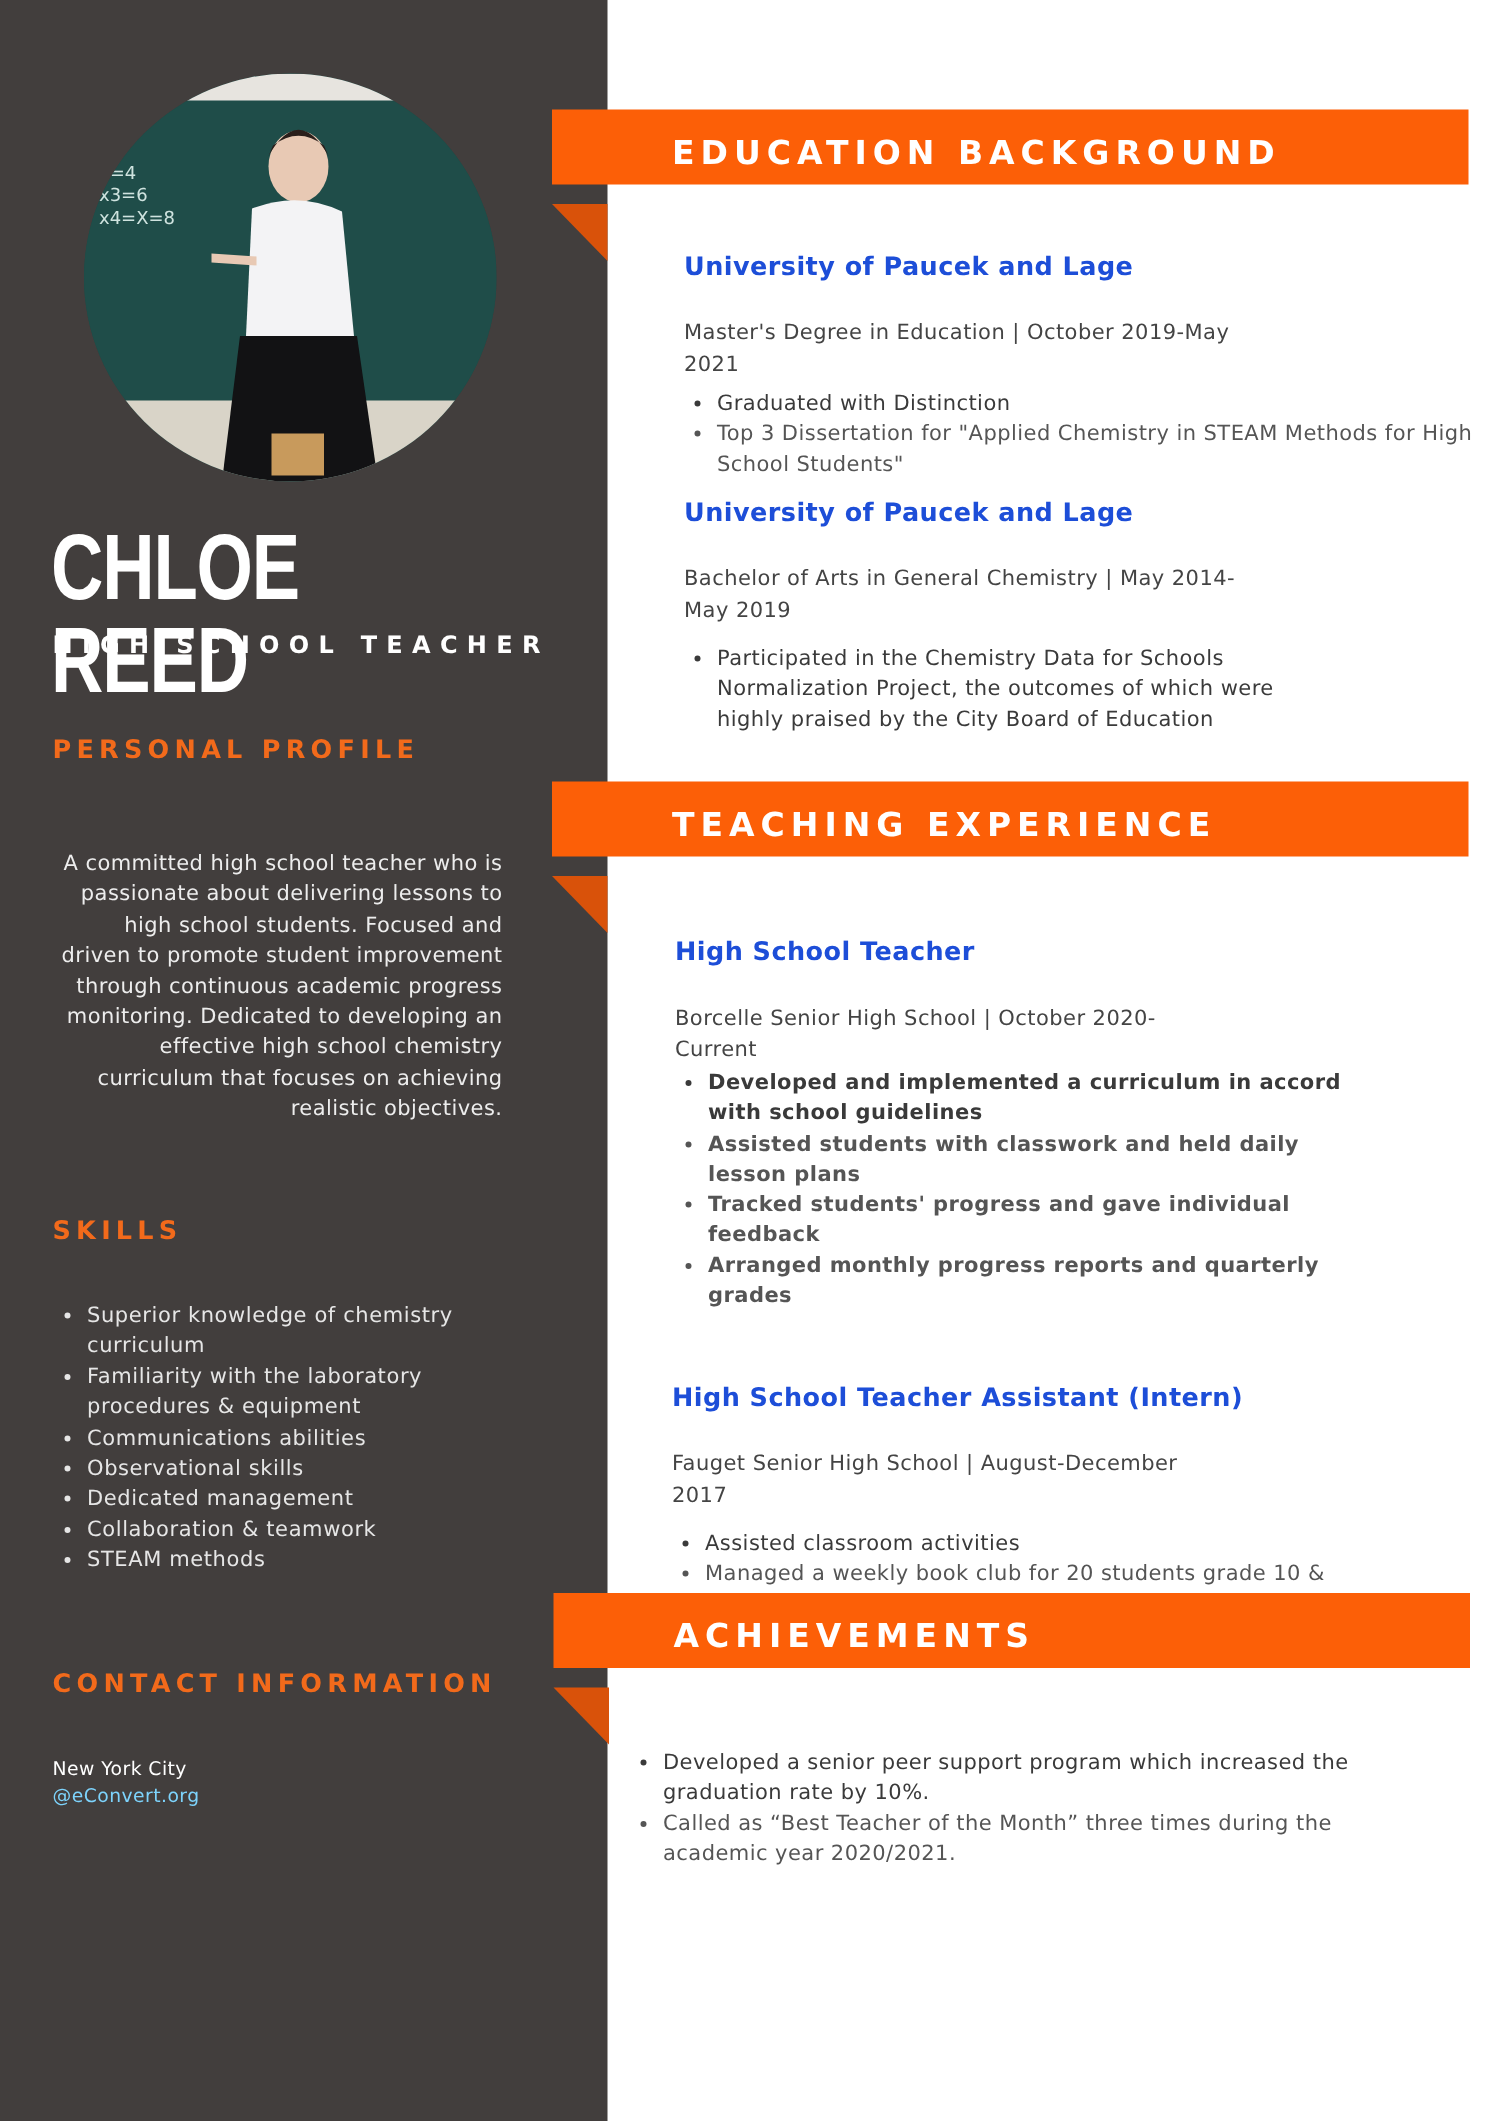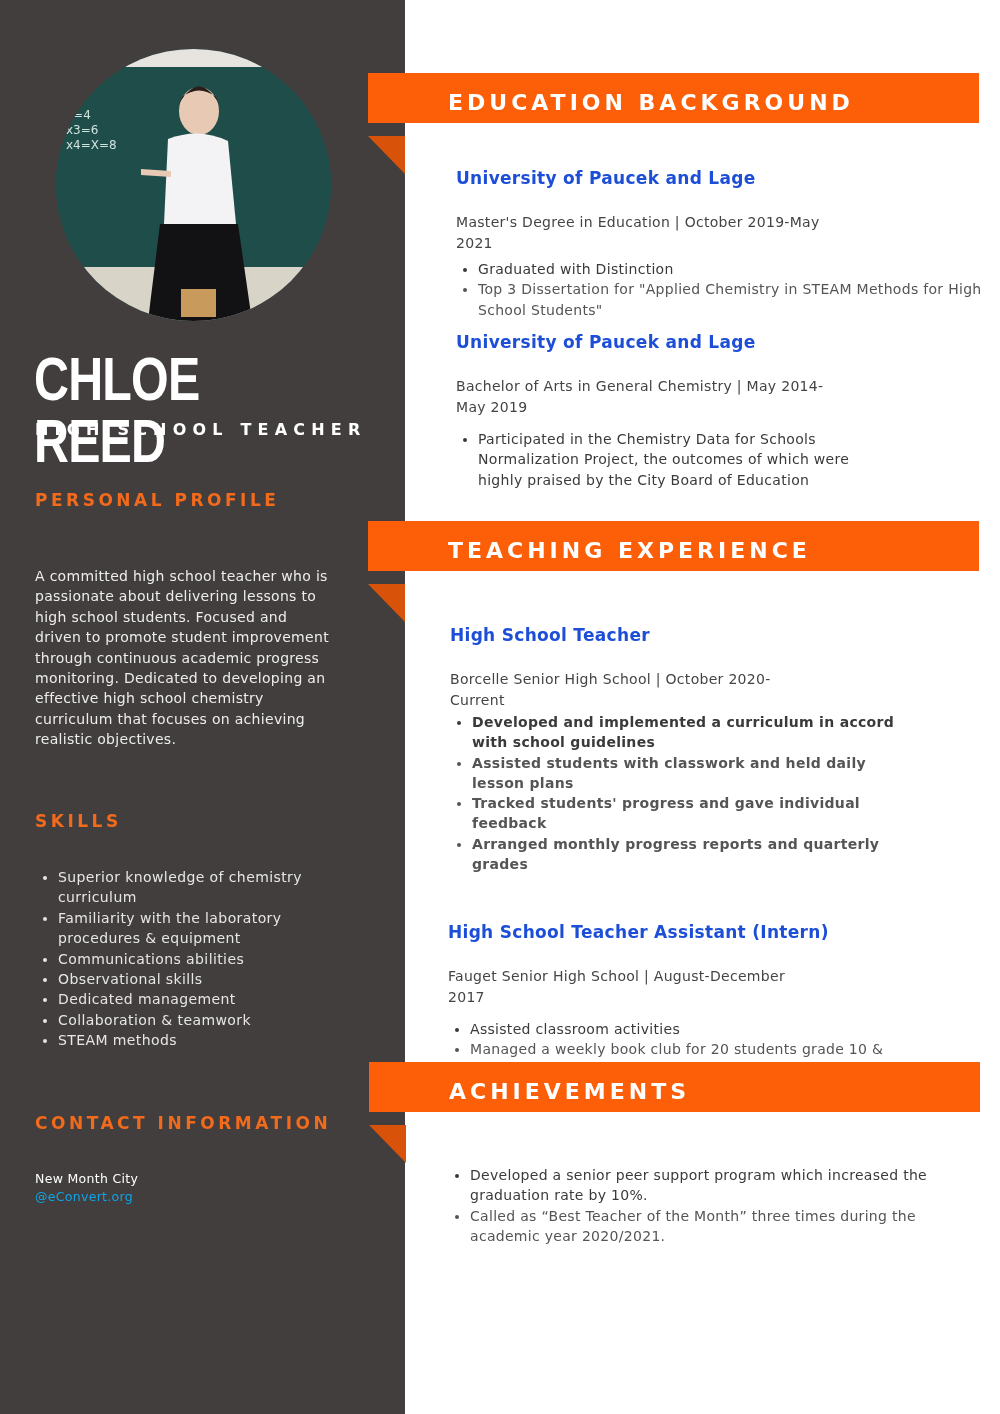--- a/index.html
+++ b/index.html
@@ -5,34 +5,34 @@
   html, body { margin:0; padding:0; }
   body { width:1000px; height:1414px; position:relative; background:#ffffff; overflow:hidden;
          font-family:"DejaVu Sans", sans-serif; }
   .sidebar { position:absolute; left:0; top:0; width:405px; height:1414px; background:#423e3d; }
   .photo { position:absolute; left:56px; top:49px; width:275px; height:272px; border-radius:50%;
            overflow:hidden; background:#1e4b47; }
   .name { position:absolute; left:34px; top:348px; color:#ffffff; font-family:"Liberation Sans", sans-serif;
           font-weight:bold; font-size:62px; letter-spacing:-1px; transform:scaleX(0.78); transform-origin:left top; line-height:1; }
   .role { position:absolute; left:35px; top:420px; color:#ffffff; font-size:16px; font-weight:bold; letter-spacing:6.2px; }
   .side-h { position:absolute; left:35px; color:#f26a1b; font-size:17px; font-weight:bold; letter-spacing:3.5px; }
-  .profile { position:absolute; left:35px; top:566px; width:300px; color:#ededed; font-size:14px; line-height:20.4px; letter-spacing:0.3px; }
+  .profile { position:absolute; left:35px; top:566px; width:300px; color:#ededed; font-size:14px; line-height:20.4px; letter-spacing:0.3px;text-align:right; }
   .skills { position:absolute; left:35px; top:867px; width:300px; margin:0; padding:0 0 0 23px; color:#e6e6e6;
             font-size:14px; line-height:20.4px; letter-spacing:0.4px; }
   .contact { position:absolute; left:35px; top:1170px; color:#ffffff; font-size:12.5px; line-height:18px; letter-spacing:0.3px; }
-  .contact .web { color:#0ea5e9; }
+  .contact .web { color:#7dd3fc; }
   .banner { position:absolute; left:368px; width:611px; height:50px; background:#fc5f07; }
   .banner-title { position:absolute; left:80px; top:17px; color:#ffffff; font-size:22px; font-weight:bold; letter-spacing:4px; }
   .fold { position:absolute; left:368px; width:0; height:0; border-top:38px solid #d9520a; border-left:37px solid transparent; }
   .entry { position:absolute; color:#3a3a3a; }
   .entry h3 { margin:0; font-size:17px; font-weight:bold; color:#1d4ed8; letter-spacing:0.3px; }
   .entry .meta { font-size:14px; line-height:20.5px; color:#444; letter-spacing:0.3px; margin-top:24px; width:380px; }
   .entry ul { margin:6px 0 0 0; padding-left:22px; font-size:14px; line-height:20.3px; letter-spacing:0.3px; color:#555; }
   .entry ul li:first-child { color:#3a3a3a; }
-  .ach { position:absolute; left:448px; top:1165px; width:460px; margin:0; padding-left:22px;
+  .ach { position:absolute; left:420px; top:1165px; width:460px; margin:0; padding-left:22px;
          font-size:14px; line-height:20.3px; letter-spacing:0.3px; color:#555; }
   .ach li:first-child { color:#3a3a3a; }
 </style>
 </head>
 <body>
 
 <div class="sidebar">
   <div class="photo">
     <svg width="275" height="272" viewBox="0 0 275 272">
       <rect width="275" height="272" fill="#1f4d49"></rect>
@@ -61,21 +61,21 @@
     <li>Familiarity with the laboratory procedures &amp; equipment</li>
     <li>Communications abilities</li>
     <li>Observational skills</li>
     <li>Dedicated management</li>
     <li>Collaboration &amp; teamwork</li>
     <li>STEAM methods</li>
   </ul>
 
   <div class="side-h" style="top:1113px;">CONTACT INFORMATION</div>
   <div class="contact">
-    <div>New Month City</div>
+    <div>New York City</div>
     <div class="web">@eConvert.org</div>
   </div>
 </div>
 
 <div class="banner" style="top:73px;">
   <div class="banner-title">EDUCATION BACKGROUND</div>
 </div>
 <div class="fold" style="top:136px;"></div>
 
 <div class="entry" style="left:456px; top:168px;">

